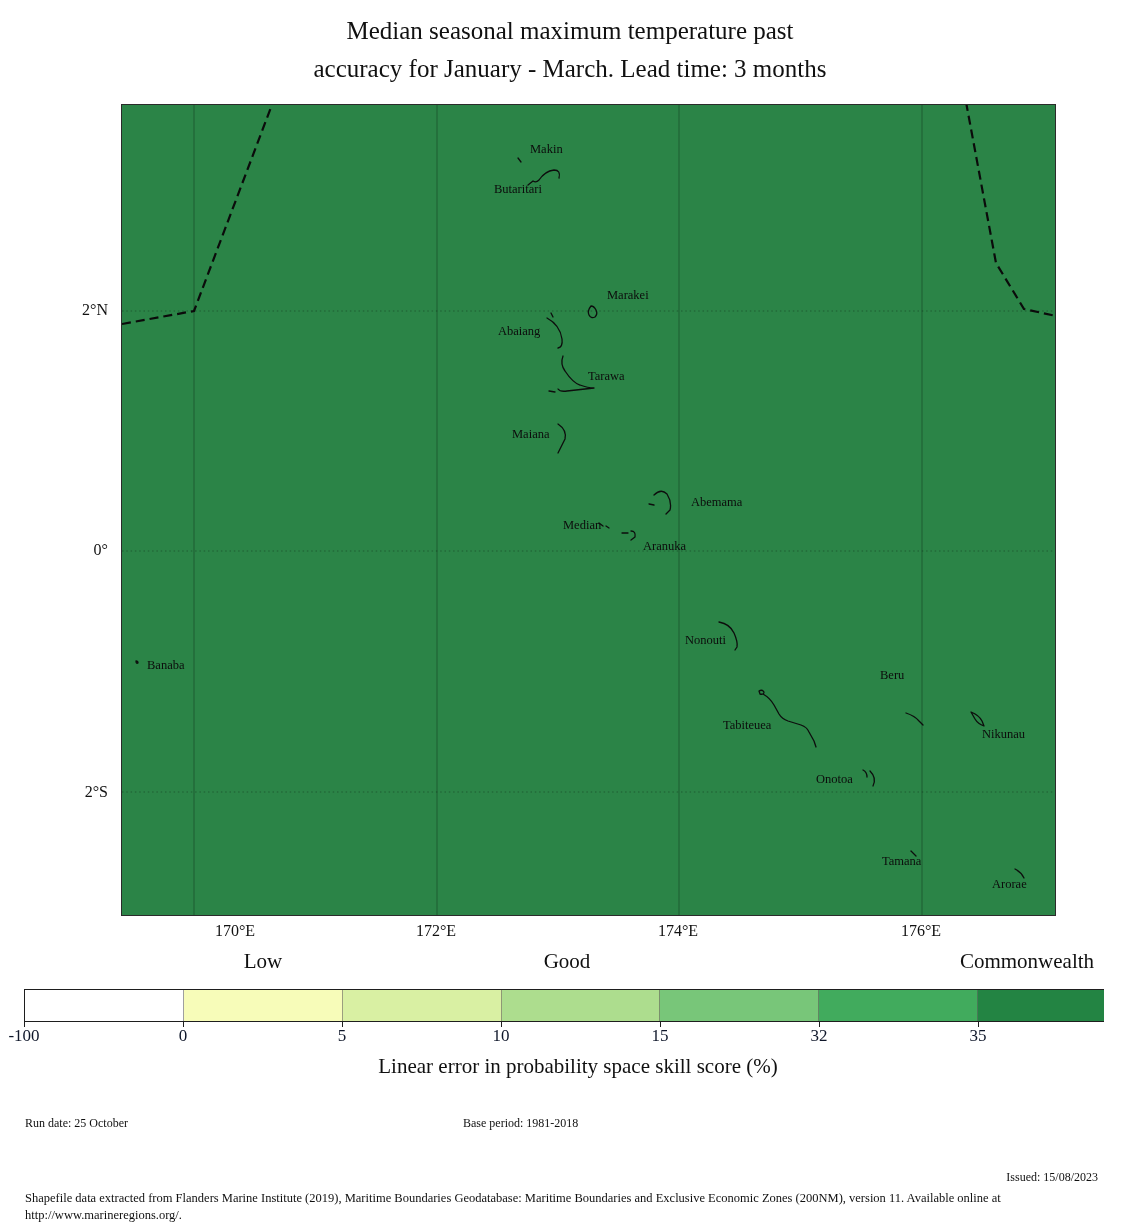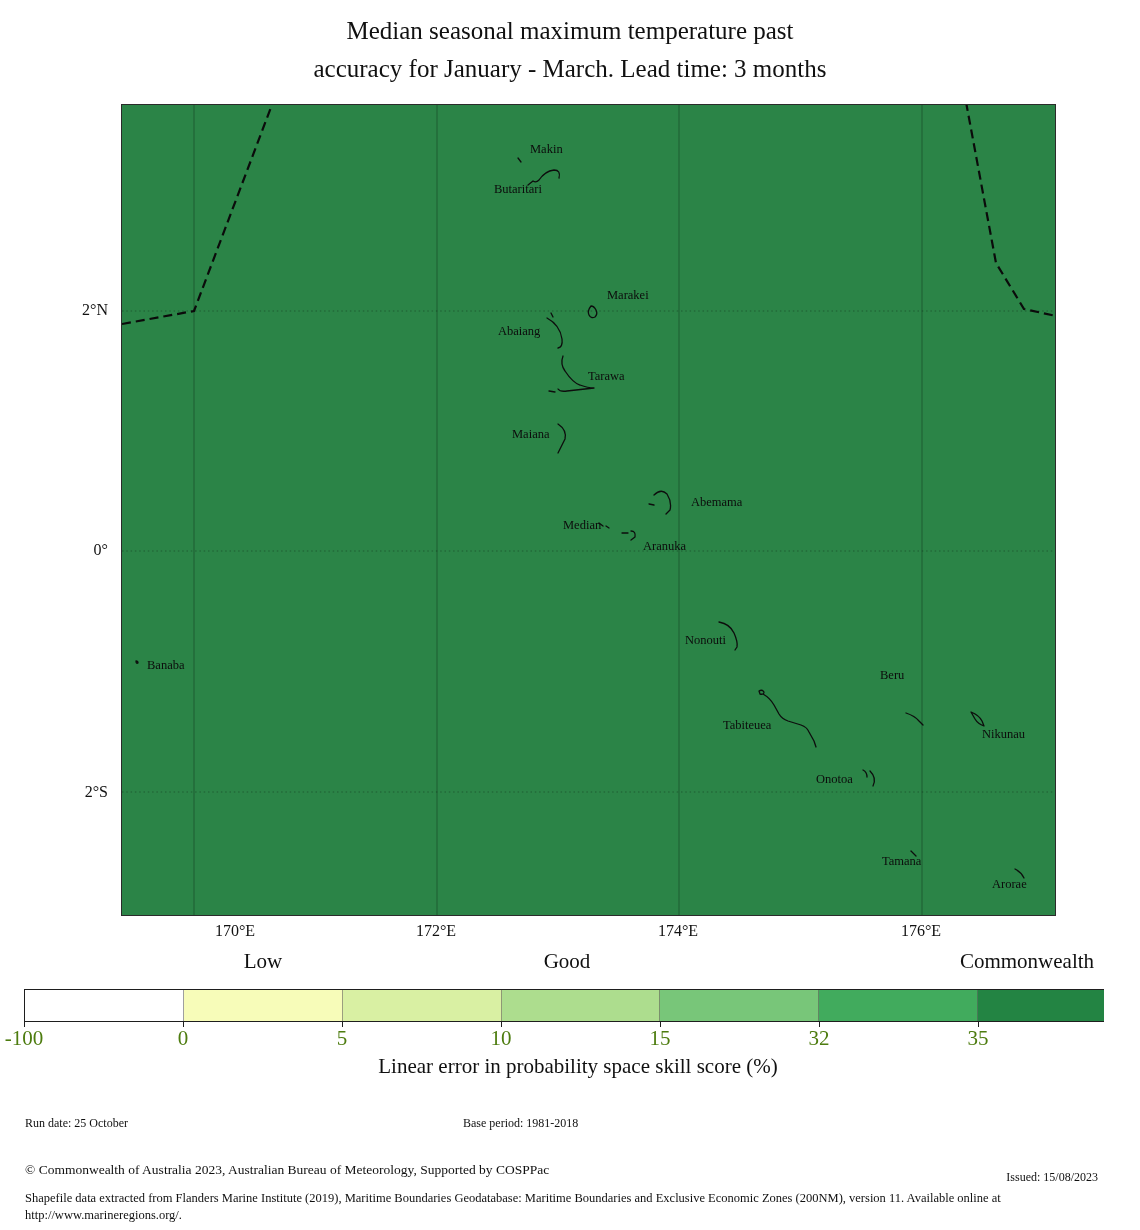--- a/index.html
+++ b/index.html
@@ -10,21 +10,21 @@
   #map{left:121px;top:104px;width:935px;height:812px;border:1px solid #2b2b2b;box-sizing:border-box;}
   #map svg{position:absolute;left:0;top:0;}
   .island-label{position:absolute;font-size:12.5px;color:#0c0c0c;white-space:nowrap;}
   .ytick{position:absolute;font-size:16px;color:#111;text-align:right;width:60px;transform:translateY(-50%);}
   .xtick{position:absolute;font-size:16px;color:#111;transform:translateX(-50%);top:922px;white-space:nowrap;}
   .cb-cat{position:absolute;top:949px;font-size:21px;color:#101010;transform:translateX(-50%);white-space:nowrap;}
   #colorbar{left:24px;top:989px;width:1113px;height:33px;border:1px solid #1e1e1e;box-sizing:border-box;display:flex;}
   .cb-seg{flex:1 1 0;height:100%;border-right:1px solid rgba(80,80,80,.55);}
   .cb-seg:last-child{border-right:none;}
   .cb-tickmark{position:absolute;top:1022px;width:1px;height:5px;background:#1e1e1e;}
-  .cb-ticklabel{position:absolute;top:1026px;font-size:21px;color:#4d7c0f;transform:translateX(-50%);white-space:nowrap;}
+  .cb-ticklabel{position:absolute;top:1026px;font-size:17px;color:#0f172a;transform:translateX(-50%);white-space:nowrap;}
   .cb-label{width:1140px;text-align:center;top:1054px;font-size:21px;color:#101010;margin-left:8px;}
   .meta{font-size:12px;color:#101010;white-space:nowrap;}
   .src{font-size:15px;color:#101010;white-space:nowrap;}
   .copy{font-size:13.5px;color:#101010;white-space:nowrap;}
   .shp{font-size:12.5px;line-height:17px;color:#101010;width:1112px;}
 </style>
 </head>
 <body>
 
 <div id="page">
@@ -129,16 +129,15 @@
   <div class="cb-ticklabel" style="left:660px;">15</div>
   <div class="cb-ticklabel" style="left:819px;">32</div>
   <div class="cb-ticklabel" style="left:978px;">35</div>
   <div class="cb-ticklabel" style="left:1130px;">100</div>
 
   <div class="abs cb-label">Linear error in probability space skill score (%)</div>
 
   <div class="abs meta" style="left:25px;top:1116px;">Run date: 25 October</div>
   <div class="abs meta" style="left:463px;top:1116px;">Base period: 1981-2018</div>
   <div class="abs meta" style="right:6px;top:1170px;">Issued: 15/08/2023</div>
-  <div class="abs copy" style="left:25px;top:1162px;">© Commonwealth of Australia 2023, Australian Bureau of Meteorology, Supported by COSPPac</div>
   <div class="abs shp" style="left:25px;top:1190px;">Shapefile data extracted from Flanders Marine Institute (2019), Maritime Boundaries Geodatabase: Maritime Boundaries and Exclusive Economic Zones (200NM), version 11. Available online at http://www.marineregions.org/.</div>
 
 </div>
 
 </body></html>

